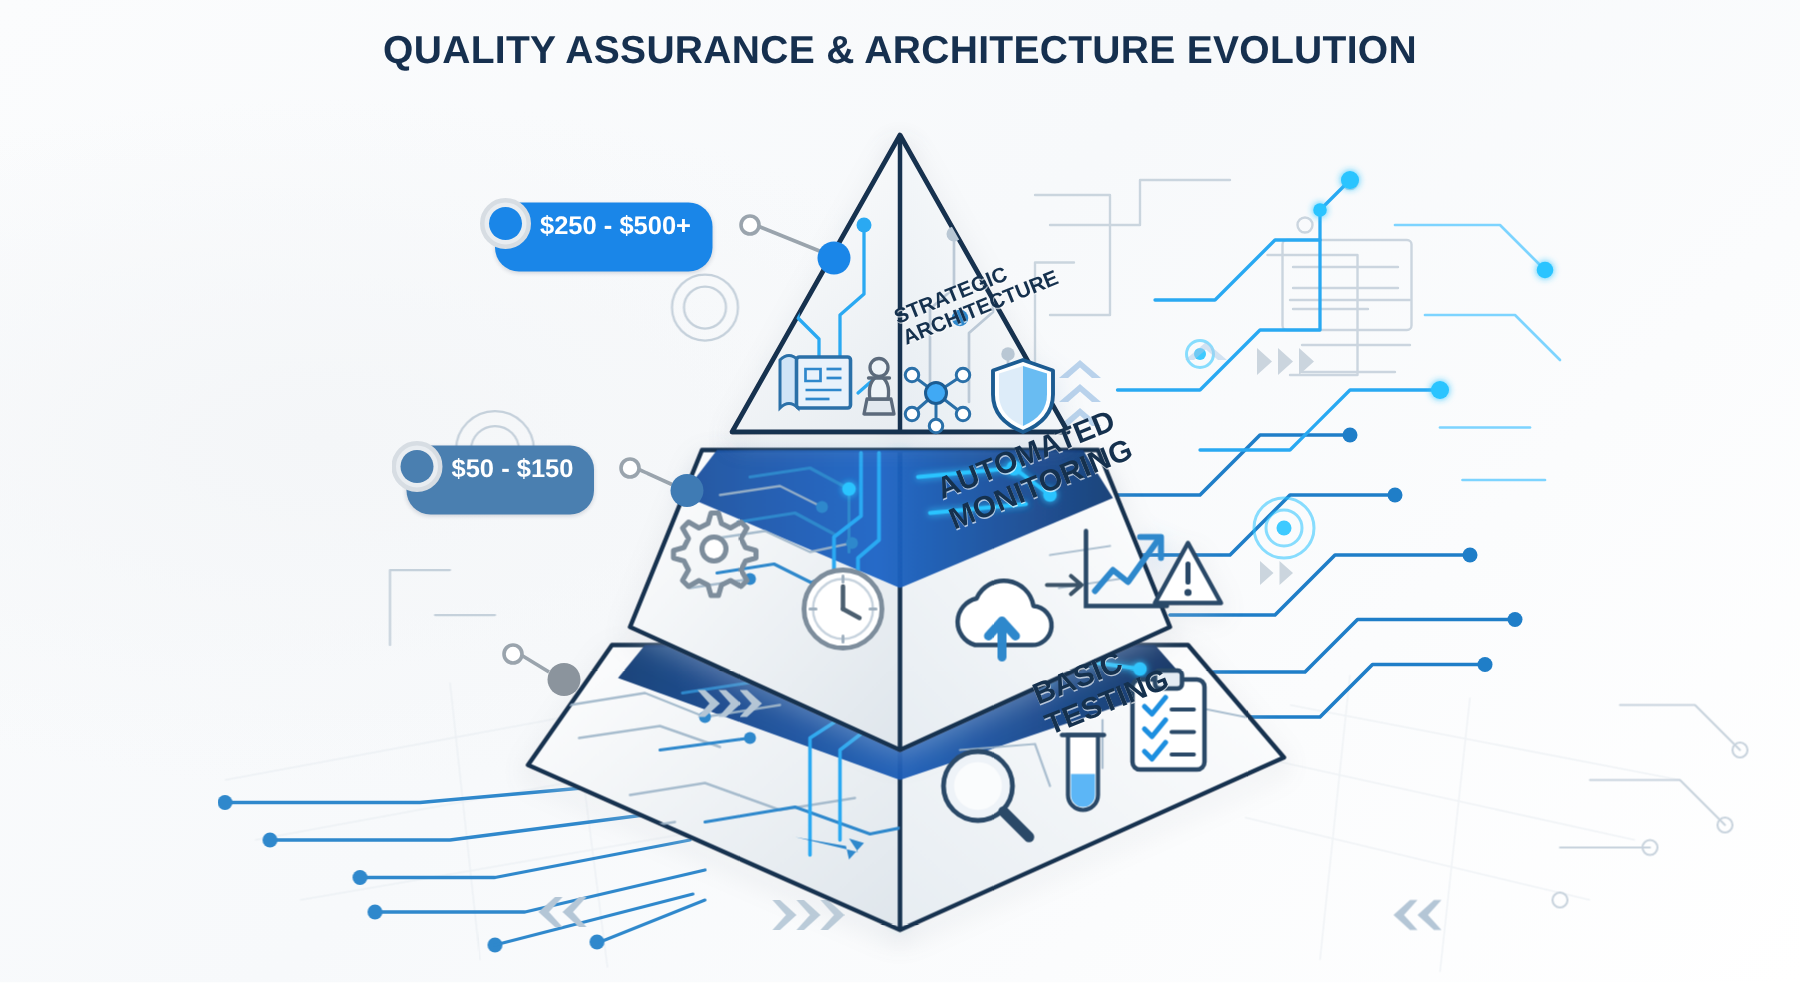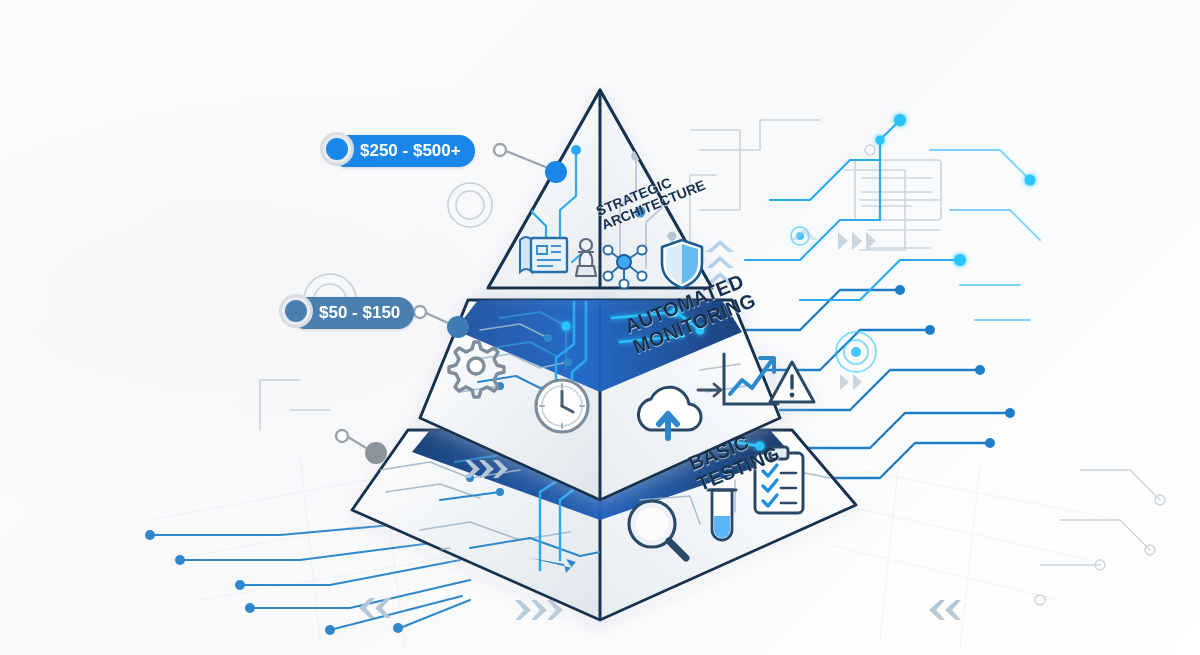--- a/index.html
+++ b/index.html
@@ -19,57 +19,58 @@
   .ttl{
     position:absolute;left:0;right:0;top:18px;text-align:center;
     font-size:26px;font-weight:bold;letter-spacing:.2px;
     color:#16304f;
     font-family:"Liberation Sans", sans-serif;
     -webkit-font-smoothing:antialiased;
   }
   .badge{
     position:absolute;display:flex;align-items:center;
     height:32px;border-radius:16px;
-    padding:0 14px 0 30px;
+    padding:0 14px 14px 30px;
     color:#ffffff;font-size:17px;font-weight:bold;
     white-space:nowrap;
     box-shadow:0 1px 3px rgba(20,40,70,.18);
   }
   .badge .ring{
     position:absolute;left:-10px;top:-3px;width:34px;height:34px;
     border-radius:50%;background:#e9edf1;
     border:3px solid #d7dde3;box-sizing:border-box;
   }
   .badge .dot{
     position:absolute;left:-4px;top:3px;width:22px;height:22px;
     border-radius:50%;
   }
   .badge .lbl{position:relative;z-index:2;}
   #badge-top{left:330px;top:135px;background:#1a86e8;}
   #badge-top .dot{background:#1a86e8;}
-  #badge-mid{left:289px;top:297px;background:#4a7fb0;text-align:center;}
+  #badge-mid{left:271px;top:297px;background:#4a7fb0;text-align:center;}
   #badge-mid .dot{background:#4a7fb0;}
   #badge-bot{left:215px;top:424px;background:#9aa4ad;}
   #badge-bot .dot{background:#9aa4ad;}
 
   .tier-label{
     position:absolute;color:#15314e;font-weight:bold;
     line-height:1.08;text-align:left;pointer-events:none;
     text-shadow:0 1px 0 rgba(255,255,255,.65);
   }
   #lbl-top{left:594px;top:205px;font-size:14px;transform:rotate(-22deg);transform-origin:left top;}
   #lbl-mid{left:622px;top:318px;font-size:20px;transform:rotate(-22deg);transform-origin:left top;}
   #lbl-bot{left:686px;top:455px;font-size:20px;transform:rotate(-22deg);transform-origin:left top;}
   .tier-label span{display:block;}
 </style>
 </head>
 <body>
 
 <div id="canvas">
 
+  <div class="ttl">QUALITY ASSURANCE &amp; ARCHITECTURE EVOLUTION</div>
 
   <svg id="artboard" viewBox="0 0 1200 655" width="1200" height="655">
     <defs>
       <linearGradient id="faceL" x1="0" y1="0" x2="1" y2="1">
         <stop offset="0%" stop-color="#ffffff"></stop>
         <stop offset="100%" stop-color="#dfe6ec"></stop>
       </linearGradient>
       <linearGradient id="faceR" x1="1" y1="0" x2="0" y2="1">
         <stop offset="0%" stop-color="#ffffff"></stop>
         <stop offset="100%" stop-color="#e7edf2"></stop>

